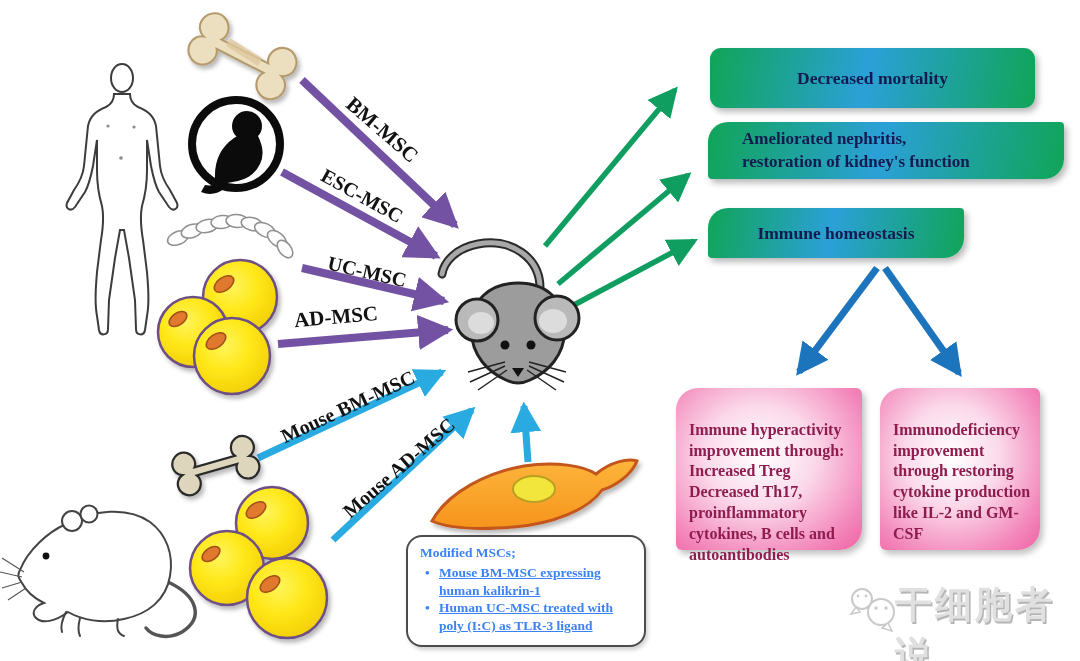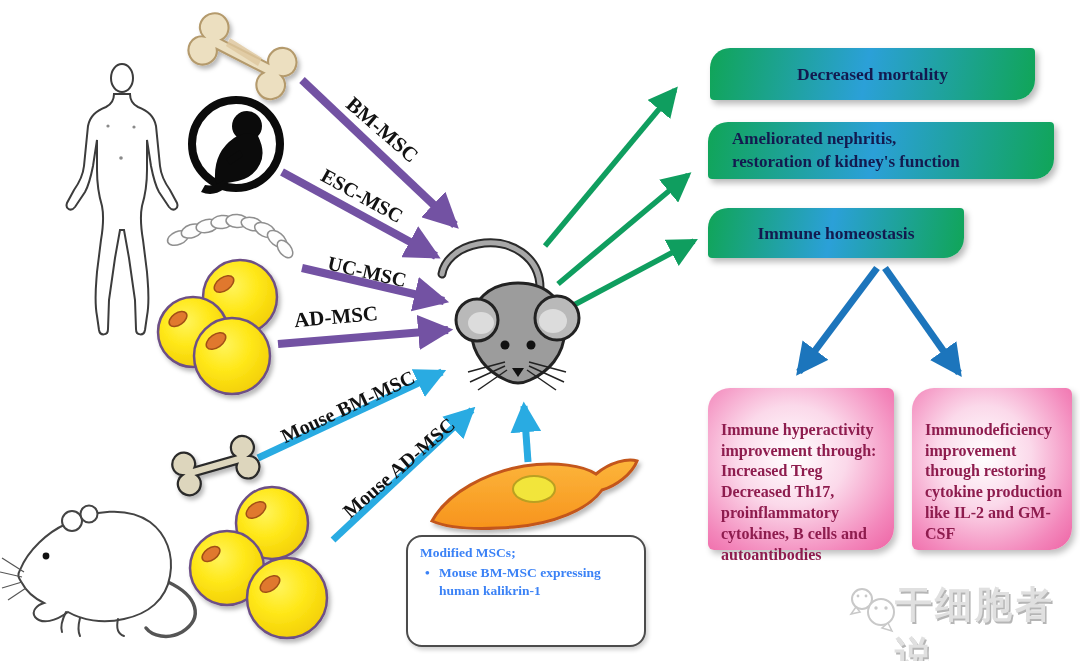--- a/index.html
+++ b/index.html
@@ -5,36 +5,36 @@
   html,body{margin:0;padding:0;background:#ffffff;}
   .canvas{position:relative;width:1080px;height:661px;background:#ffffff;overflow:hidden;
           font-family:"Liberation Serif",serif;}
   svg.layer{position:absolute;left:0;top:0;width:1080px;height:661px;}
 
   .obox{position:absolute;display:flex;align-items:center;justify-content:center;
         background:linear-gradient(100deg,#10a557 0%,#2ba0d8 48%,#10a557 100%);
         border-radius:20px 4px 20px 4px;box-shadow:3px 4px 6px rgba(0,0,0,.28);
         color:#131a4f;font-weight:bold;font-size:17.5px;white-space:pre-line;
         text-align:center;line-height:1.3;}
-  .obox.leftalign{justify-content:flex-start;text-align:left;padding-left:24px;font-size:17px;}
+  .obox.leftalign{justify-content:flex-start;text-align:left;padding-left:34px;font-size:17px;}
 
   .ebox{position:absolute;box-sizing:border-box;
         background:radial-gradient(ellipse at 45% 42%,#ffffff 0%,#fbd9ea 38%,#f387bb 78%,#ee63a4 100%);
         border-radius:22px 6px 22px 6px;box-shadow:3px 4px 6px rgba(0,0,0,.25);
         color:#8e1c4e;font-weight:bold;font-size:16px;line-height:1.3;
-        white-space:pre-line;padding:11px 6px 8px 13px;margin-left:32px;}
+        white-space:pre-line;padding:11px 6px 8px 13px;}
 
   .alabel{position:absolute;font-weight:bold;color:#121212;white-space:nowrap;
           transform-origin:center;}
 
   .modbox{position:absolute;left:406px;top:535px;width:240px;height:112px;background:#ffffff;
           border:2.5px solid #4c4c4c;border-radius:16px;padding:7px 8px 6px 12px;
           font-weight:bold;font-size:13.5px;color:#3b82f6;line-height:1.32;box-sizing:border-box;
           box-shadow:2px 3px 4px rgba(0,0,0,.18);}
-  .modbox ul{margin:2px 0 4px 0;padding:0;list-style:none;}
+  .modbox ul{margin:2px 0 4px 0;padding:0;list-style:none;text-decoration:underline;}
   .modbox li{position:relative;padding-left:19px;}
   .modbox li::before{content:"\2022";position:absolute;left:5px;}
 
   .wm{position:absolute;left:843px;top:580px;display:flex;align-items:center;gap:4px;}
   .wm-text{font-family:"Liberation Sans",sans-serif;font-size:37px;font-weight:bold;
            letter-spacing:3px;color:#e0e0e0;text-shadow:1.5px 1.5px 0 #b5b5b5,-1px -1px 0 #ffffff;}
 </style>
 </head>
 <body>
 
@@ -233,21 +233,21 @@
     </g>
   </svg>
 
   <div class="alabel" style="left:382px;top:130px;font-size:21px;transform:translate(-50%,-50%) rotate(41deg);">BM-MSC</div>
   <div class="alabel" style="left:362px;top:196px;font-size:20px;transform:translate(-50%,-50%) rotate(29deg);">ESC-MSC</div>
   <div class="alabel" style="left:367px;top:272px;font-size:20px;transform:translate(-50%,-50%) rotate(13deg);">UC-MSC</div>
   <div class="alabel" style="left:336px;top:317px;font-size:21px;transform:translate(-50%,-50%) rotate(-5deg);">AD-MSC</div>
   <div class="alabel" style="left:348px;top:407px;font-size:20px;transform:translate(-50%,-50%) rotate(-25deg);">Mouse BM-MSC</div>
   <div class="alabel" style="left:399px;top:468px;font-size:20px;transform:translate(-50%,-50%) rotate(-41deg);">Mouse AD-MSC</div>
 
-  <div class="obox" style="left:710px;top:48px;width:325px;height:52px;">
+  <div class="obox" style="left:710px;top:48px;width:325px;height:60px;border-radius:11px;">
     <span>Decreased mortality</span>
   </div>
   <div class="obox leftalign" style="left:708px;top:122px;width:322px;height:57px;">
     <span>Ameliorated nephritis,
 restoration of kidney's function</span>
   </div>
   <div class="obox" style="left:708px;top:208px;width:256px;height:50px;">
     <span>Immune homeostasis</span>
   </div>
 
@@ -265,20 +265,21 @@
 improvement
 through restoring
 cytokine production
 like IL-2 and GM-CSF</span>
   </div>
 
   <div class="modbox">
     <div>Modified MSCs;</div>
     <ul>
       <li>Mouse BM-MSC expressing human kalikrin-1</li>
+      <li>Human UC-MSC treated with poly (I:C) as TLR-3 ligand</li>
     </ul>
   </div>
 
   <div class="wm">
     <span style="width:52px;display:inline-block;"></span>
     <span class="wm-text">干细胞者说</span>
   </div>
 
 </div>
 

